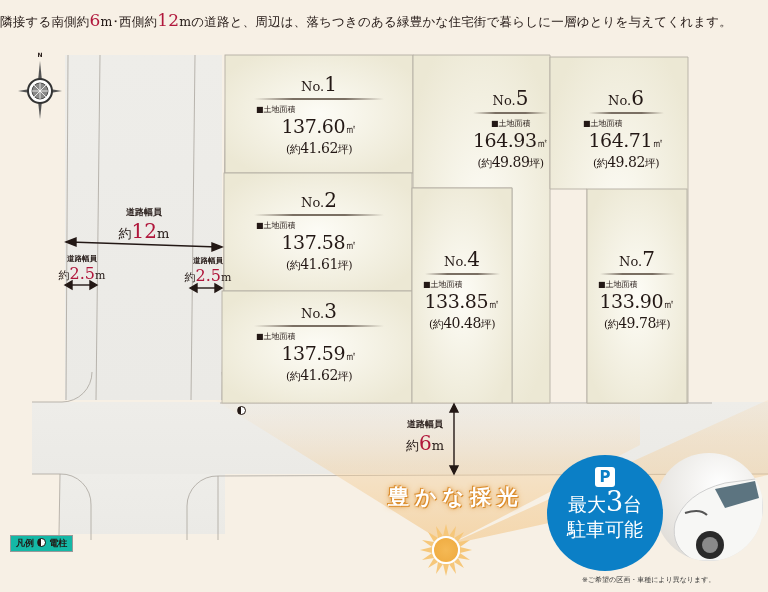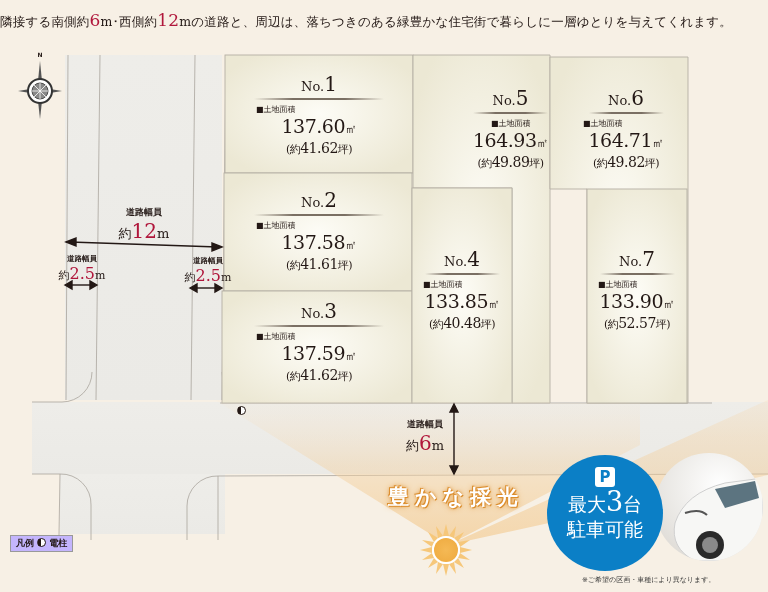--- a/index.html
+++ b/index.html
@@ -27,21 +27,21 @@
   .road-label.small .val .red { font-size:16px; }
   .sunlight { left:388px; top:483px; font-size:21px; color:#ffffff; letter-spacing:6px; font-weight:bold; text-shadow:0 0 3px #d98a2a, 0 0 6px #e49b3e, 1px 1px 0 #d98a2a, -1px -1px 0 #d98a2a; }
   .parking { left:547px; top:455px; width:116px; height:116px; border-radius:50%; background:#0b7fc6; color:#fff; text-align:center; }
   .parking .p-icon { display:inline-block; margin-top:12px; width:20px; height:20px; background:#fff; color:#0b7fc6; border-radius:3px; font-size:15px; font-weight:bold; line-height:20px; font-family:"DejaVu Sans", sans-serif; }
   .parking .line1 { font-size:19px; line-height:26px; margin-top:2px; }
   .parking .line1 .num { font-size:27px; }
   .parking .line2 { font-size:19px; line-height:24px; }
   .car-photo { left:655px; top:453px; width:108px; height:108px; border-radius:50%; overflow:hidden; background:radial-gradient(circle at 60% 30%, #ffffff, #e8e6e2 60%, #d7d3cd); }
   .image-caption { left:726px; top:563px; font-size:13px; font-family:"DejaVu Sans", sans-serif; color:#333;margin-top:32px; }
   .note { left:582px; top:575px; font-size:7px; font-family:"DejaVu Sans", sans-serif; color:#333; }
-  .legend { left:10px; top:535px; border:1px solid #999; background:#c4b5fd; padding:1px 5px; font-size:9px; font-family:"DejaVu Sans", sans-serif; font-weight:bold; white-space:nowrap; }
+  .legend { left:10px; top:535px; border:1px solid #999; background:#14b8a6; padding:1px 5px; font-size:9px; font-family:"DejaVu Sans", sans-serif; font-weight:bold; white-space:nowrap; }
   .pole { display:inline-block; width:9px; height:9px; border:1.2px solid #231815; border-radius:50%; background:linear-gradient(90deg, #231815 50%, #fff 50%); vertical-align:-1px; }
   .pole-marker { left:237px; top:406px; }
 </style>
 </head>
 <body>
 
 <svg class="abs canvas" width="768" height="592" viewBox="0 0 768 592">
   <defs>
     <radialGradient id="lotGlow" cx="50%" cy="50%" r="60%">
       <stop offset="0%" stop-color="#fdfcf6"></stop>
@@ -211,21 +211,21 @@
   <div class="lot-caption" style="padding-left:32px;">■土地面積</div>
   <div class="lot-area"><span>164.71</span><span class="unit">㎡</span></div>
   <div class="lot-tsubo"><span class="small">(約</span><span>49.82</span><span class="small">坪)</span></div>
 </div>
 
 <div class="lot-label" style="left:562px; top:247px;">
   <div class="lot-no"><span>No.</span><span class="big">7</span></div>
   <div class="lot-rule" style="width:75px;"></div>
   <div class="lot-caption" style="padding-left:36px;">■土地面積</div>
   <div class="lot-area"><span>133.90</span><span class="unit">㎡</span></div>
-  <div class="lot-tsubo"><span class="small">(約</span><span>52.57</span><span class="small">坪)</span></div>
+  <div class="lot-tsubo"><span class="small">(約</span><span>49.78</span><span class="small">坪)</span></div>
 </div>
 
 <div class="road-label" style="left:104px; top:206px; width:80px;">
   <div class="cap">道路幅員</div>
   <div class="val"><span>約</span><span class="red">12</span><span>m</span></div>
 </div>
 
 <div class="road-label small" style="left:58px; top:254px; width:48px;">
   <div class="cap">道路幅員</div>
   <div class="val"><span>約</span><span class="red">2.5</span><span>m</span></div>

